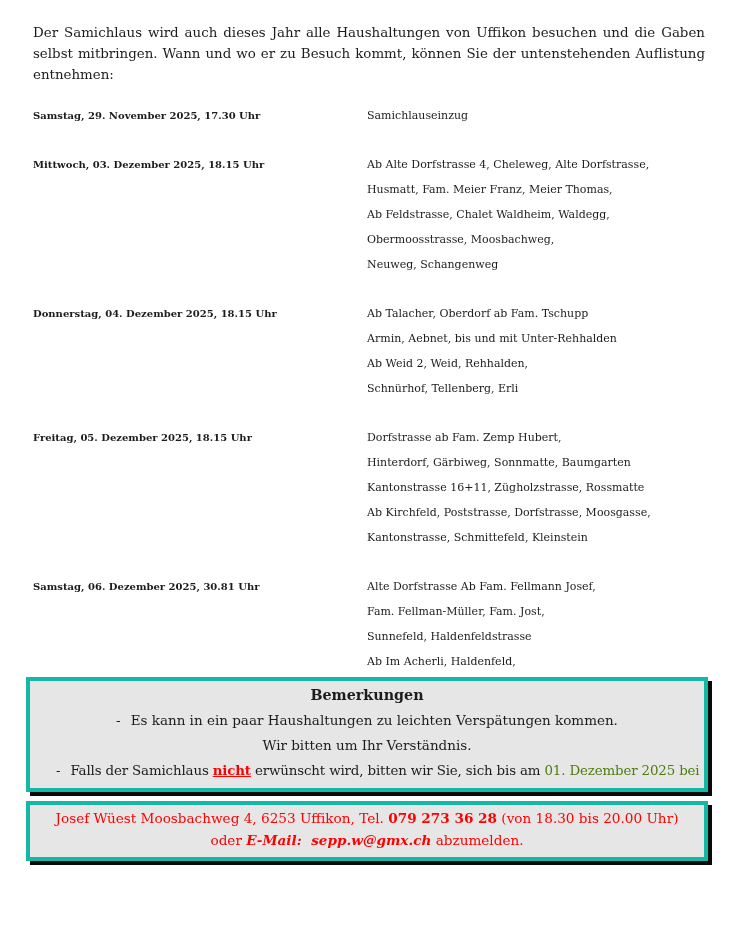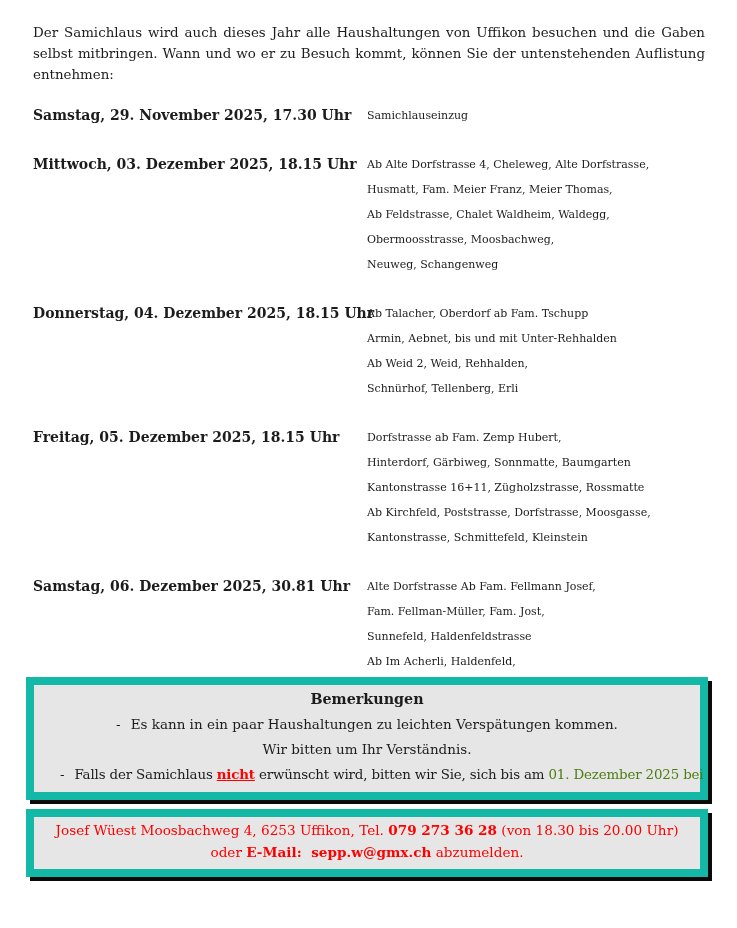--- a/index.html
+++ b/index.html
@@ -21,33 +21,33 @@
 
   .schedule { margin-top: 18px; }
   .entry {
     display: grid;
     grid-template-columns: 334px 1fr;
     margin-bottom: 24px;
   }
   .entry:last-child { margin-bottom: 3px; }
   .entry-date {
     font-weight: bold;
-    font-size: 14px;
+    font-size: 10px;
     line-height: 25px;
     white-space: nowrap;
   }
   .loc-line {
     font-size: 11px;
     line-height: 25px;
     white-space: nowrap;
   }
 
   .shadow-box {
     background: #e6e6e6;
-    border: 8px solid #14b8a6;
+    border: 4px solid #14b8a6;
     box-shadow: 4px 4px 0 #0a0a0a;
     margin-left: -7px;
     margin-right: -3px;
     box-sizing: border-box;
   }
   .remarks { padding: 2px 12px 5px 12px; }
   .box-title {
     text-align: center;
     font-weight: bold;
     font-size: 14.3px;
@@ -76,21 +76,21 @@
   .red { color: #4d7c0f; }
 
   .contact { margin-top: 9px; padding: 3px 10px 6px 10px; text-align: center; }
   .contact-text {
     margin: 0;
     font-size: 13.6px;
     line-height: 21.5px;
     color: #ff0000;
   }
   .contact-text b { font-weight: bold; }
-  .prewrap { white-space: pre-wrap; }
+  .prewrap { white-space: pre-wrap; font-style: italic; }
 </style>
 </head>
 <body>
 
 <div class="page">
 
   <p class="para">Der Samichlaus wird auch dieses Jahr alle Haushaltungen von Uffikon besuchen und die Gaben selbst mitbringen. Wann und wo er zu Besuch kommt, können Sie der untenstehenden Auflistung entnehmen:</p>
 
   <div class="schedule">
 

